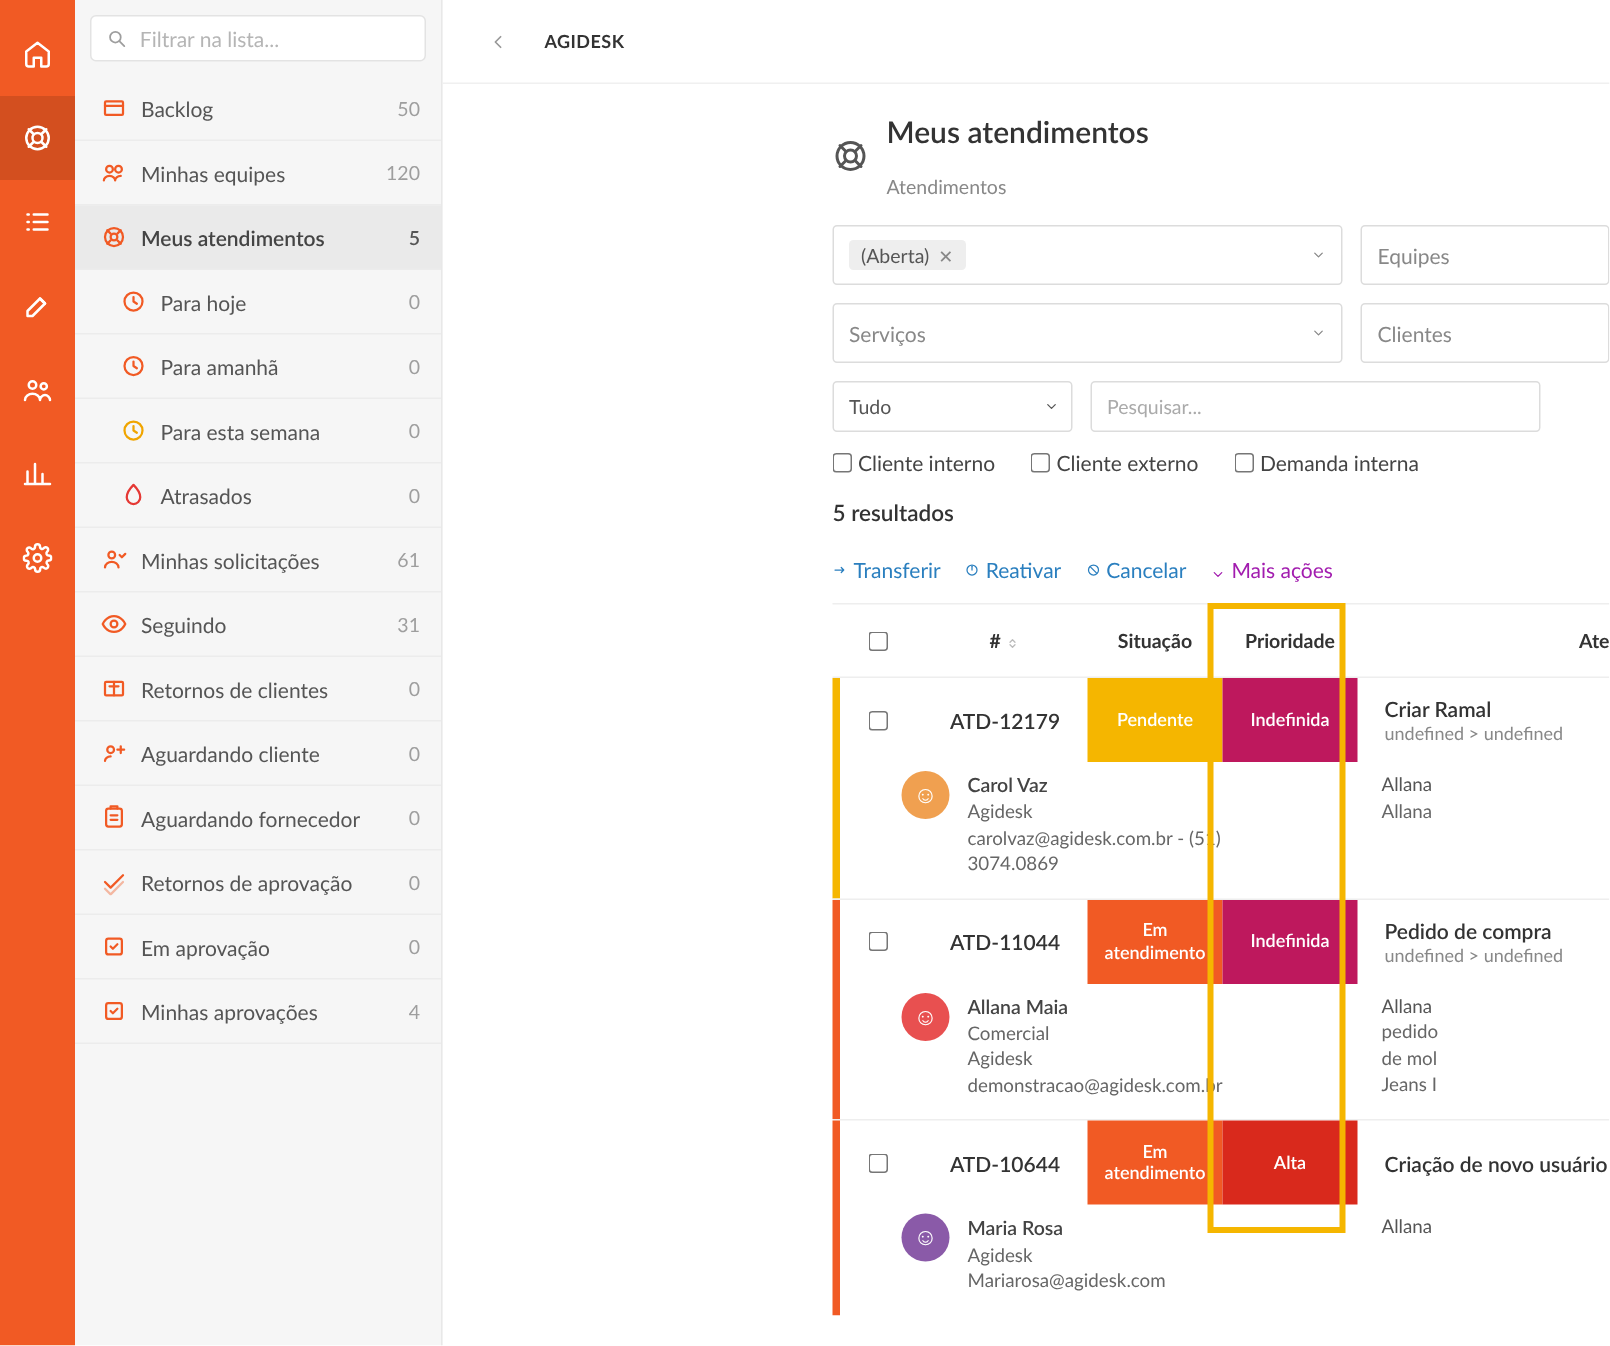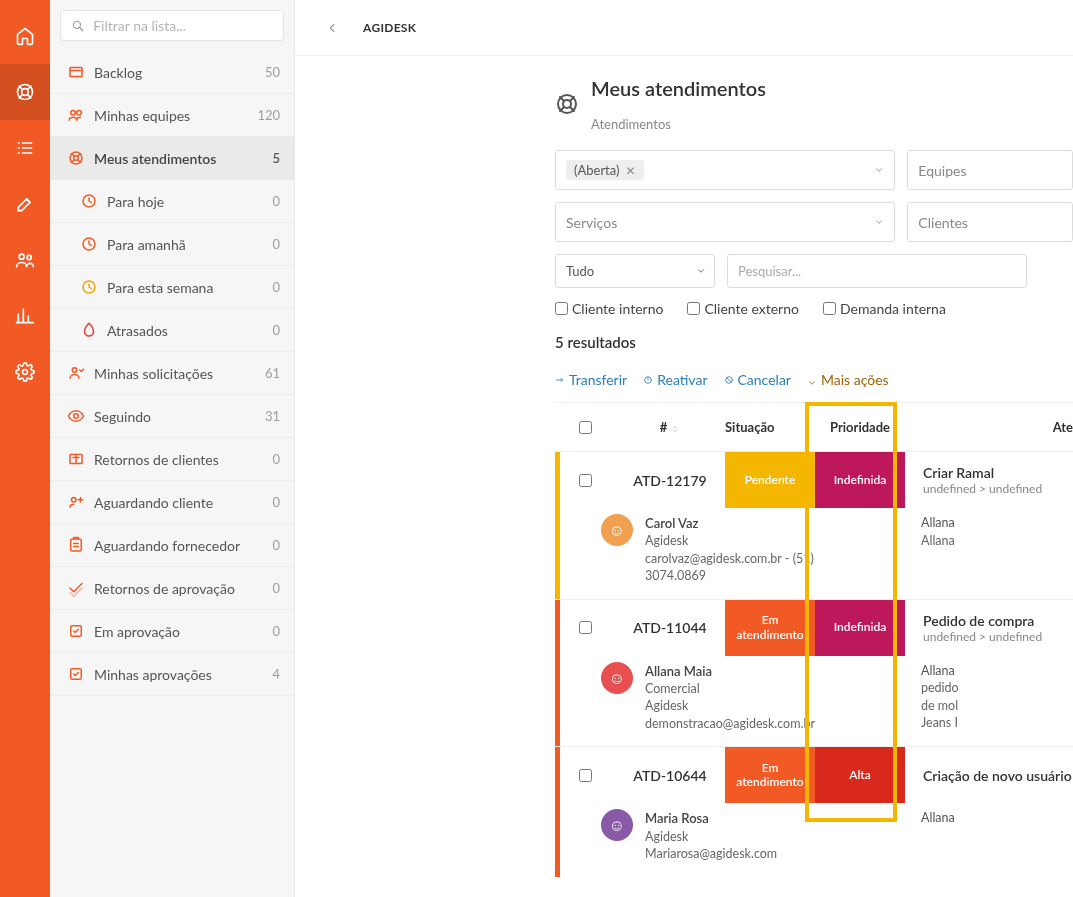--- a/index.html
+++ b/index.html
@@ -63,28 +63,28 @@
 
 .checks{display:flex;gap:24px;margin:10px 0 16px;font-size:14px;color:#444}
 .checks label{display:flex;align-items:center;gap:4px;cursor:pointer}
 .checks input{width:13px;height:13px}
 
 .rescount{font-size:15px;font-weight:600;margin-bottom:20px}
 .perpage{display:flex;align-items:center;gap:10px;font-size:13px;color:#666;margin-bottom:24px}
 
 .actions{display:flex;gap:16px;align-items:center;margin-bottom:14px;font-size:14px}
 .actions .a{color:#2a7fbf;cursor:pointer;display:flex;align-items:center;gap:4px}
-.actions .more{color:#a16207;cursor:pointer;display:flex;align-items:flex-end;gap:4px}
+.actions .more{color:#a21caf;cursor:pointer;display:flex;align-items:flex-end;gap:4px}
 
 
 .tbl{border-top:1px solid #eee}
 .thead{display:flex;align-items:center;height:48px;font-size:13px;font-weight:700;color:#333}
 .col-chk{width:60px;display:flex;justify-content:center}
 .col-id{width:110px;text-align:center}
-.col-sit{width:90px;text-align:left}
+.col-sit{width:90px;text-align:center}
 .col-pri{width:90px;text-align:center}
 .col-desc{flex:1;padding-left:18px}
 .highlight-box{position:absolute;border:4px solid #f5b600;pointer-events:none}
 
 .trow{border-top:1px solid #eee;position:relative}
 .trow .bar{position:absolute;left:0;top:0;bottom:0;width:5px}
 .trow .r1{display:flex;align-items:stretch;min-height:56px}
 .trow .r1 .col-chk{display:flex;align-items:center;justify-content:center}
 .trow .r1 .col-id{display:flex;align-items:center;justify-content:center;font-size:14px;font-weight:600}
 .badge{display:flex;align-items:center;justify-content:center;color:#fff;font-size:12px;font-weight:600;text-align:center;line-height:1.2;padding:4px}

